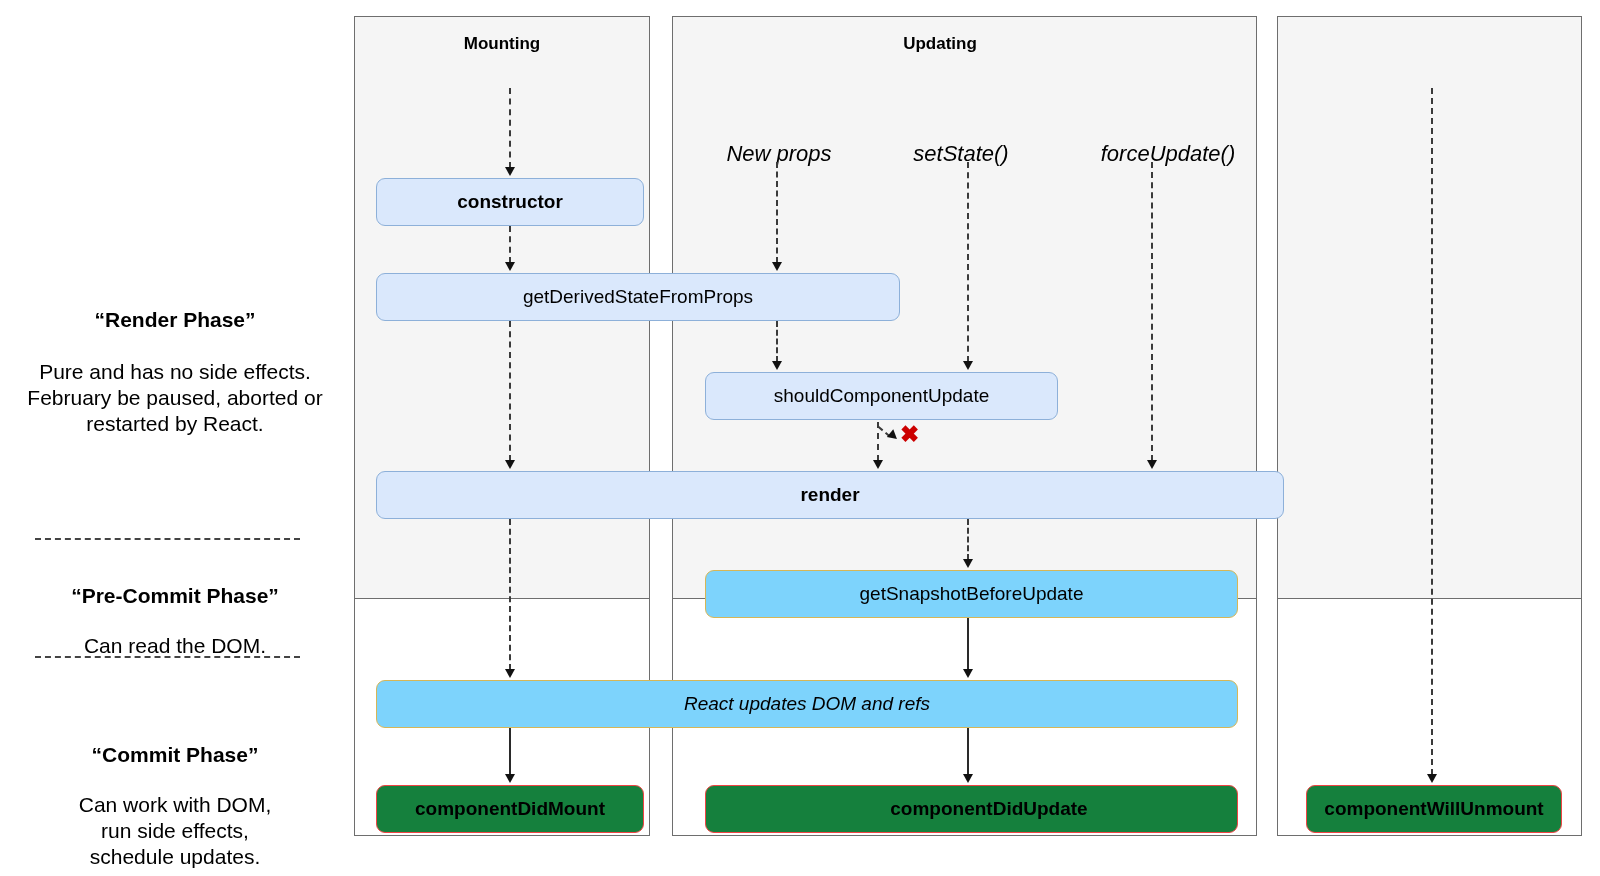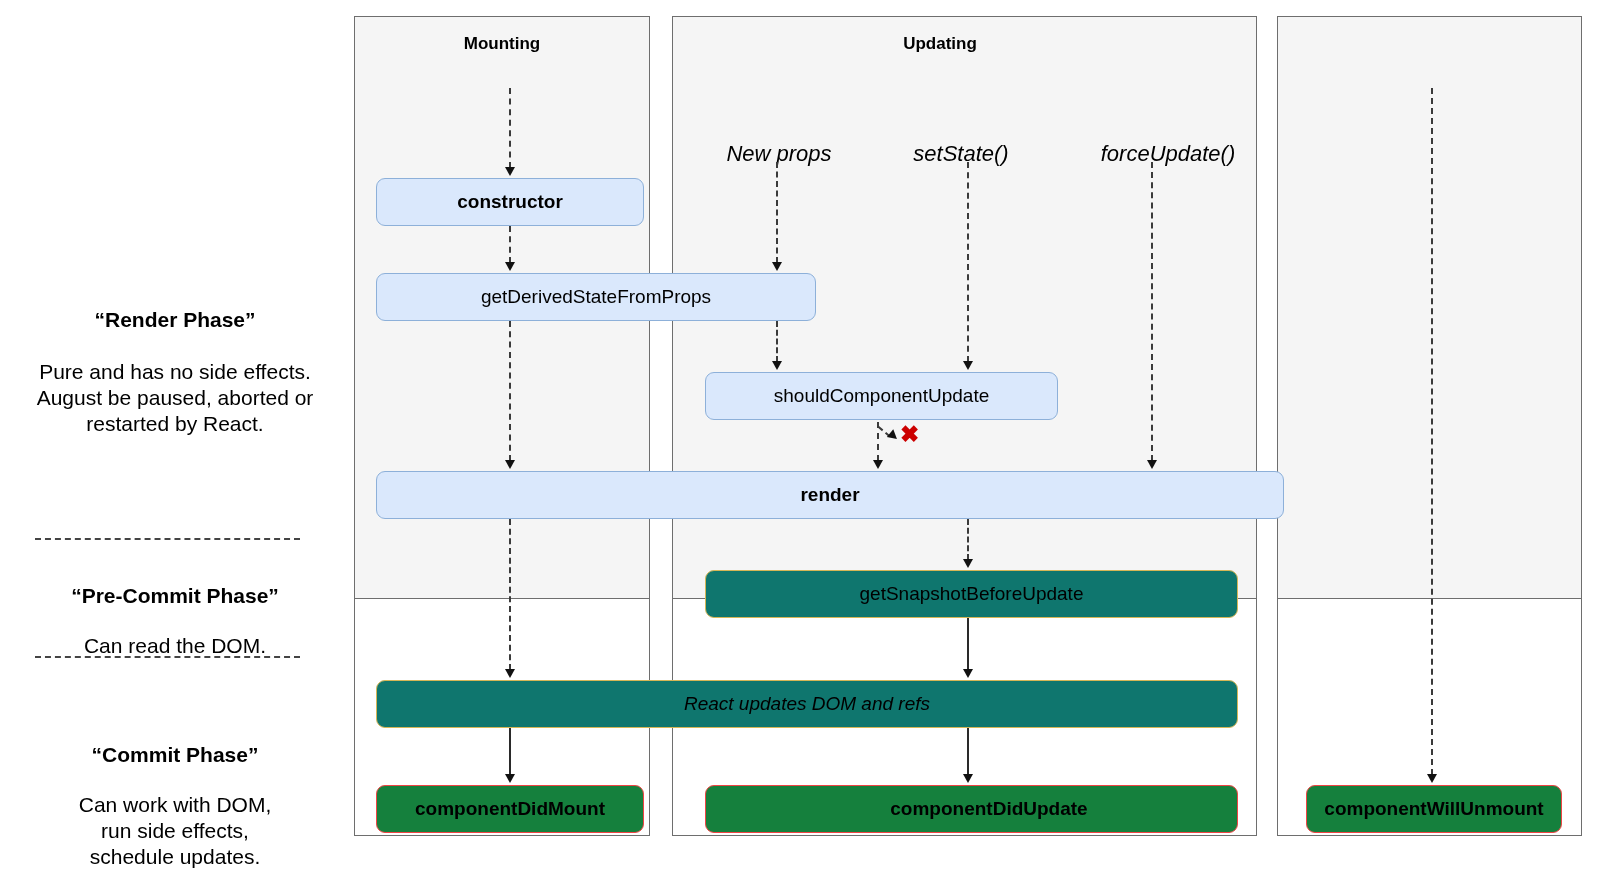--- a/index.html
+++ b/index.html
@@ -14,21 +14,21 @@
   
   .phase-block{position:absolute;left:20px;width:310px;text-align:center;z-index:2;margin-top:24px;}
   .phase-title{font-size:21px;font-weight:bold;}
   .phase-desc{font-size:21px;line-height:26px;white-space:pre-line;margin-top:0;}
   .phase-sep{position:absolute;left:35px;width:265px;height:0;border-top:2px dashed #444;z-index:2;}
   
   .node{position:absolute;height:48px;border-radius:9px;box-sizing:border-box;
         display:flex;align-items:center;justify-content:center;
         font-size:19px;z-index:4;}
   .node.blue{background:#dae8fc;border:1px solid #8db0d9;}
-  .node.yellow{background:#0f766e;border:1px solid #d6b656;}
+  .node.yellow{background:#7dd3fc;border:1px solid #d6b656;}
   .node.green{background:#15803d;border:1px solid #ef4444;}
   .node.bold{font-weight:bold;}
   .node.italic{font-style:italic;}
   
   .trigger{position:absolute;top:110px;transform:translateX(-50%);font-size:22px;font-style:italic;z-index:3;white-space:nowrap;margin-top:31px;}
   
   .av{position:absolute;width:0;z-index:3;}
   .av.dashed{border-left:2px dashed #3a3a3a;}
   .av.solid{border-left:2px solid #2a2a2a;}
   .ah{position:absolute;width:0;height:0;border-left:5px solid transparent;border-right:5px solid transparent;border-top:9px solid #111;z-index:3;}
@@ -37,21 +37,21 @@
   .skip-x{position:absolute;font-size:23px;font-weight:bold;color:#cc0000;z-index:5;line-height:1;}
 </style>
 </head>
 <body>
 
 <div id="canvas">
 
   <div class="phase-block" style="top:284px;">
     <div class="phase-title">“Render Phase”</div>
     <div class="phase-desc" style="margin-top:27px;">Pure and has no side effects.
-August be paused, aborted or
+February be paused, aborted or
 restarted by React.</div>
   </div>
 
   <div class="phase-sep" style="top:538px;"></div>
 
   <div class="phase-block" style="top:560px;">
     <div class="phase-title">“Pre-Commit Phase”</div>
     <div class="phase-desc" style="margin-top:25px;">Can read the DOM.</div>
   </div>
 
@@ -120,21 +120,21 @@
   <div class="branch-head" style="left:889px;top:431px;"></div>
   <div class="skip-x" style="left:900px;top:423px;">✖</div>
 
   <div class="av dashed" style="left:1151px;top:162px;height:299px;"></div>
   <div class="ah" style="left:1147px;top:460px;"></div>
 
   <div class="av dashed" style="left:1431px;top:88px;height:687px;"></div>
   <div class="ah" style="left:1427px;top:774px;"></div>
 
   <div class="node blue bold" style="left:376px;top:178px;width:268px;">constructor</div>
-  <div class="node blue" style="left:376px;top:273px;width:440px;">getDerivedStateFromProps</div>
+  <div class="node blue" style="left:376px;top:273px;width:524px;">getDerivedStateFromProps</div>
   <div class="node blue" style="left:705px;top:372px;width:353px;">shouldComponentUpdate</div>
   <div class="node blue bold" style="left:376px;top:471px;width:908px;">render</div>
   <div class="node yellow" style="left:705px;top:570px;width:533px;">getSnapshotBeforeUpdate</div>
   <div class="node yellow italic" style="left:376px;top:680px;width:862px;">React updates DOM and refs</div>
   <div class="node green bold" style="left:376px;top:785px;width:268px;">componentDidMount</div>
   <div class="node green bold" style="left:705px;top:785px;width:533px;padding-left:35px;">componentDidUpdate</div>
   <div class="node green bold" style="left:1306px;top:785px;width:256px;">componentWillUnmount</div>
 
 </div>
 

